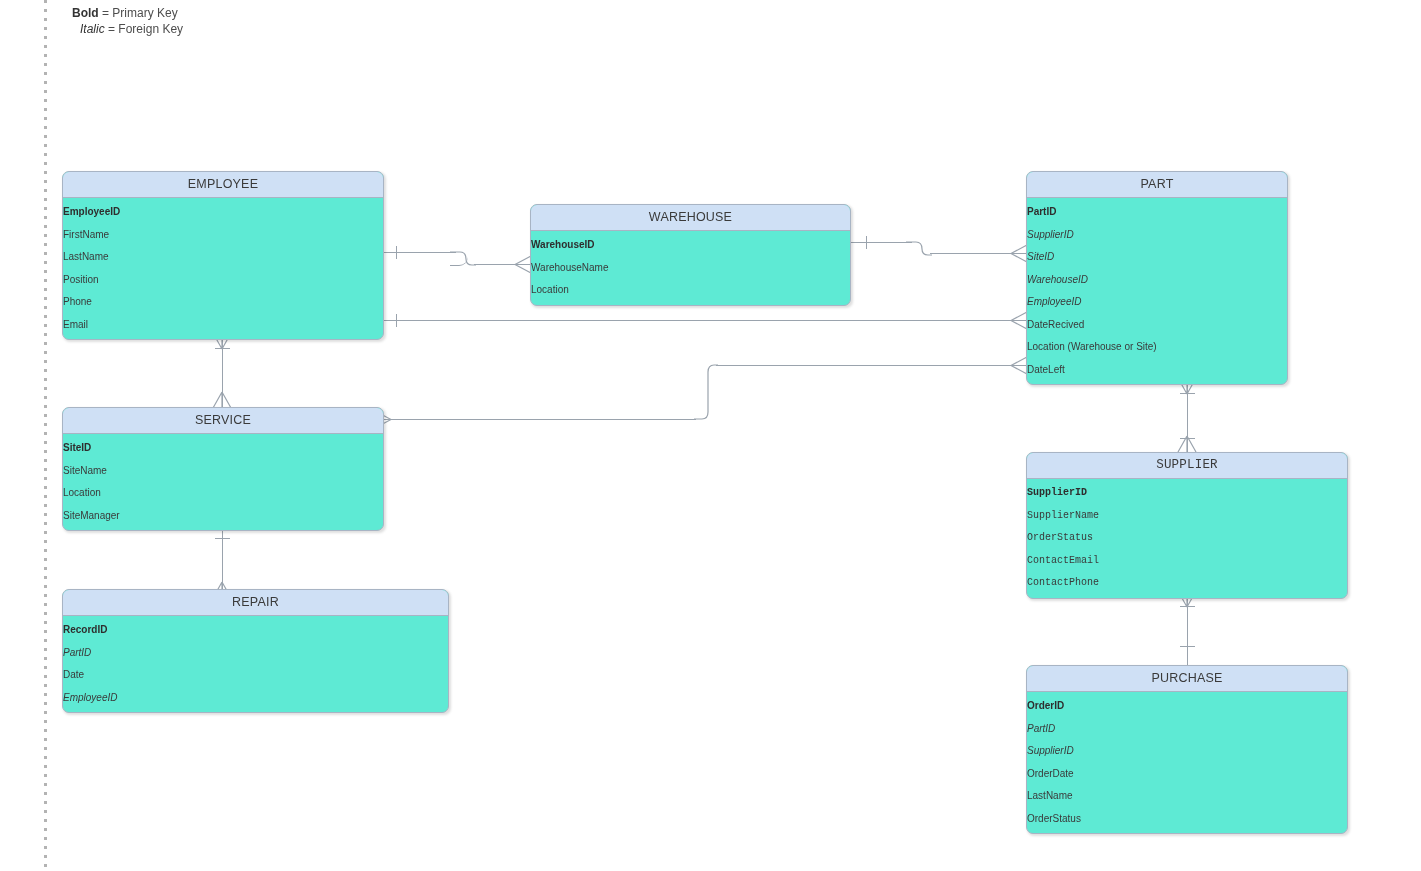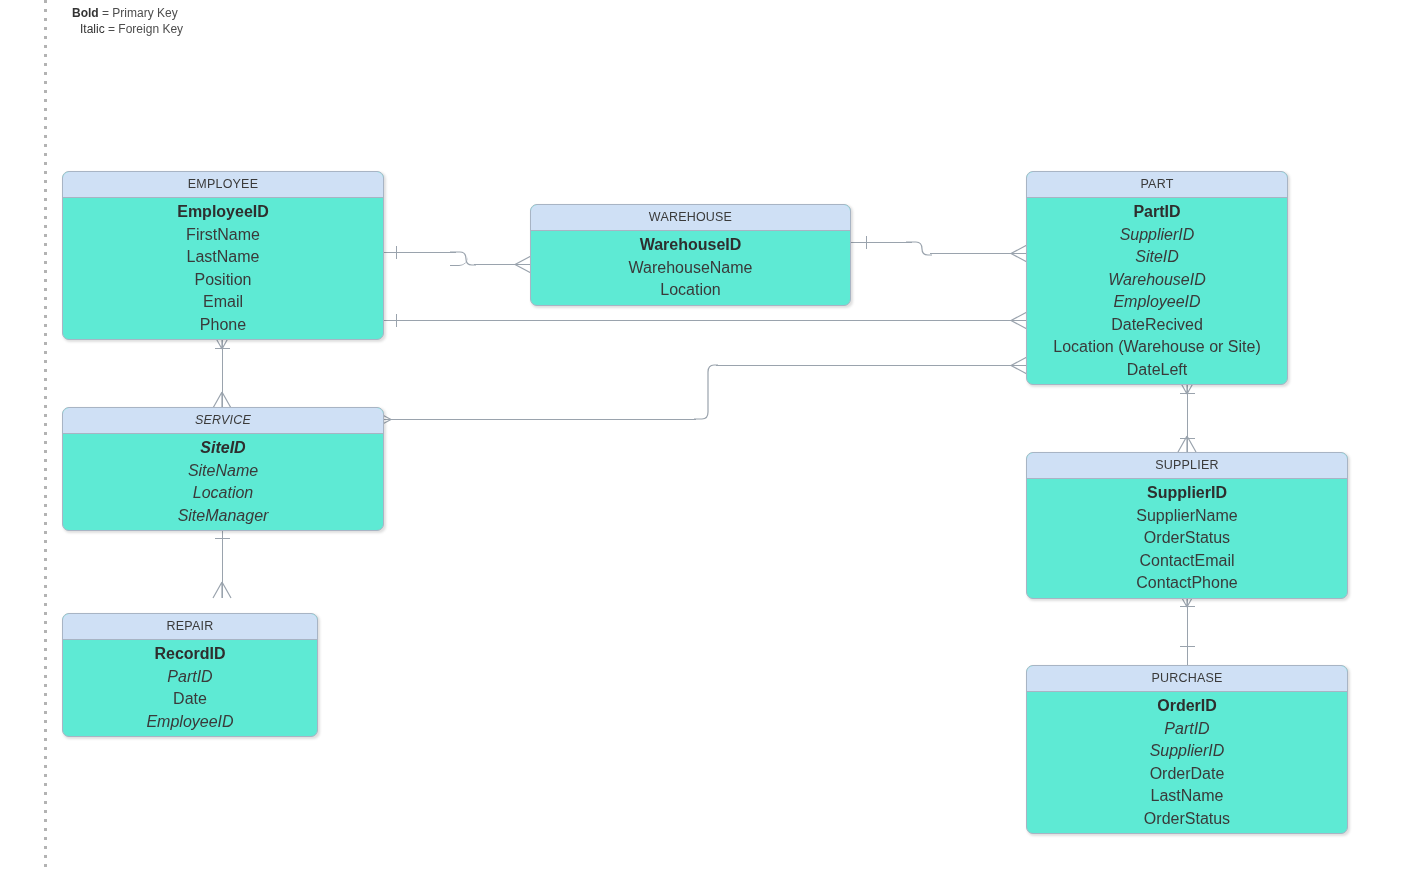--- a/index.html
+++ b/index.html
@@ -33,21 +33,21 @@
   #legend {
     position: absolute;
     left: 72px;
     top: 5px;
     font-size: 12px;
     color: #4d4d4d;
     line-height: 16px;
     white-space: nowrap;
   }
   #legend .lg-key-bold { font-weight: bold; color: #333333; }
-  #legend .lg-key-italic { color: #333333; }
+  #legend .lg-key-italic { font-style: italic; color: #333333; }
   #legend .lg-row { display: block; }
   #legend .lg-row.indent { padding-left: 8px; }
 
   
   .entity {
     position: absolute;
     box-sizing: border-box;
     border: 1px solid #a8b4c4;
     border-radius: 7px;
     background: #5eead4;
@@ -65,22 +65,21 @@
     color: #3a3a3a;
     letter-spacing: 0.2px;
   }
   .attrs {
     padding-top: 3px;
     padding-bottom: 3px;
   }
   .attr {
     height: 22.5px;
     line-height: 22.5px;
-    text-align: center;
-    font-size: 16px;
+    font-size: 10px;
     color: #3a3a3a;
     white-space: nowrap;
   }
   .attr.pk { font-weight: bold; color: #2e2e2e; }
   .attr.fk { font-style: italic; }
 
   
   .conn {
     position: absolute;
     z-index: 1;
@@ -243,22 +242,22 @@
     <div class="tick-h" style="left:1180px; top:646px;"></div>
   </div>
 
   <div class="entity" id="ent-employee" style="left:62px; top:171px; width:322px;">
     <div class="entity-title">EMPLOYEE</div>
     <div class="attrs">
       <div class="attr pk">EmployeeID</div>
       <div class="attr">FirstName</div>
       <div class="attr">LastName</div>
       <div class="attr">Position</div>
+      <div class="attr">Phone</div>
       <div class="attr">Email</div>
-      <div class="attr">Phone</div>
     </div>
   </div>
 
   <div class="entity" id="ent-warehouse" style="left:530px; top:204px; width:321px;">
     <div class="entity-title">WAREHOUSE</div>
     <div class="attrs">
       <div class="attr pk">WarehouseID</div>
       <div class="attr">WarehouseName</div>
       <div class="attr">Location</div>
     </div>
@@ -271,41 +270,41 @@
       <div class="attr fk">SupplierID</div>
       <div class="attr fk">SiteID</div>
       <div class="attr fk">WarehouseID</div>
       <div class="attr fk">EmployeeID</div>
       <div class="attr">DateRecived</div>
       <div class="attr">Location (Warehouse or Site)</div>
       <div class="attr">DateLeft</div>
     </div>
   </div>
 
-  <div class="entity" id="ent-service" style="left:62px; top:407px; width:322px;font-style:italic;">
+  <div class="entity" id="ent-service" style="left:62px; top:407px; width:322px;">
     <div class="entity-title">SERVICE</div>
     <div class="attrs">
       <div class="attr pk">SiteID</div>
       <div class="attr">SiteName</div>
       <div class="attr">Location</div>
       <div class="attr">SiteManager</div>
     </div>
   </div>
 
-  <div class="entity" id="ent-repair" style="left:62px; top:613px; width:256px;">
+  <div class="entity" id="ent-repair" style="left:62px; top:589px; width:387px;">
     <div class="entity-title">REPAIR</div>
     <div class="attrs">
       <div class="attr pk">RecordID</div>
       <div class="attr fk">PartID</div>
       <div class="attr">Date</div>
       <div class="attr fk">EmployeeID</div>
     </div>
   </div>
 
-  <div class="entity" id="ent-supplier" style="left:1026px; top:452px; width:322px;">
+  <div class="entity" id="ent-supplier" style="left:1026px; top:452px; width:322px;font-family:Liberation Mono, monospace;">
     <div class="entity-title">SUPPLIER</div>
     <div class="attrs">
       <div class="attr pk">SupplierID</div>
       <div class="attr">SupplierName</div>
       <div class="attr">OrderStatus</div>
       <div class="attr">ContactEmail</div>
       <div class="attr">ContactPhone</div>
     </div>
   </div>
 

